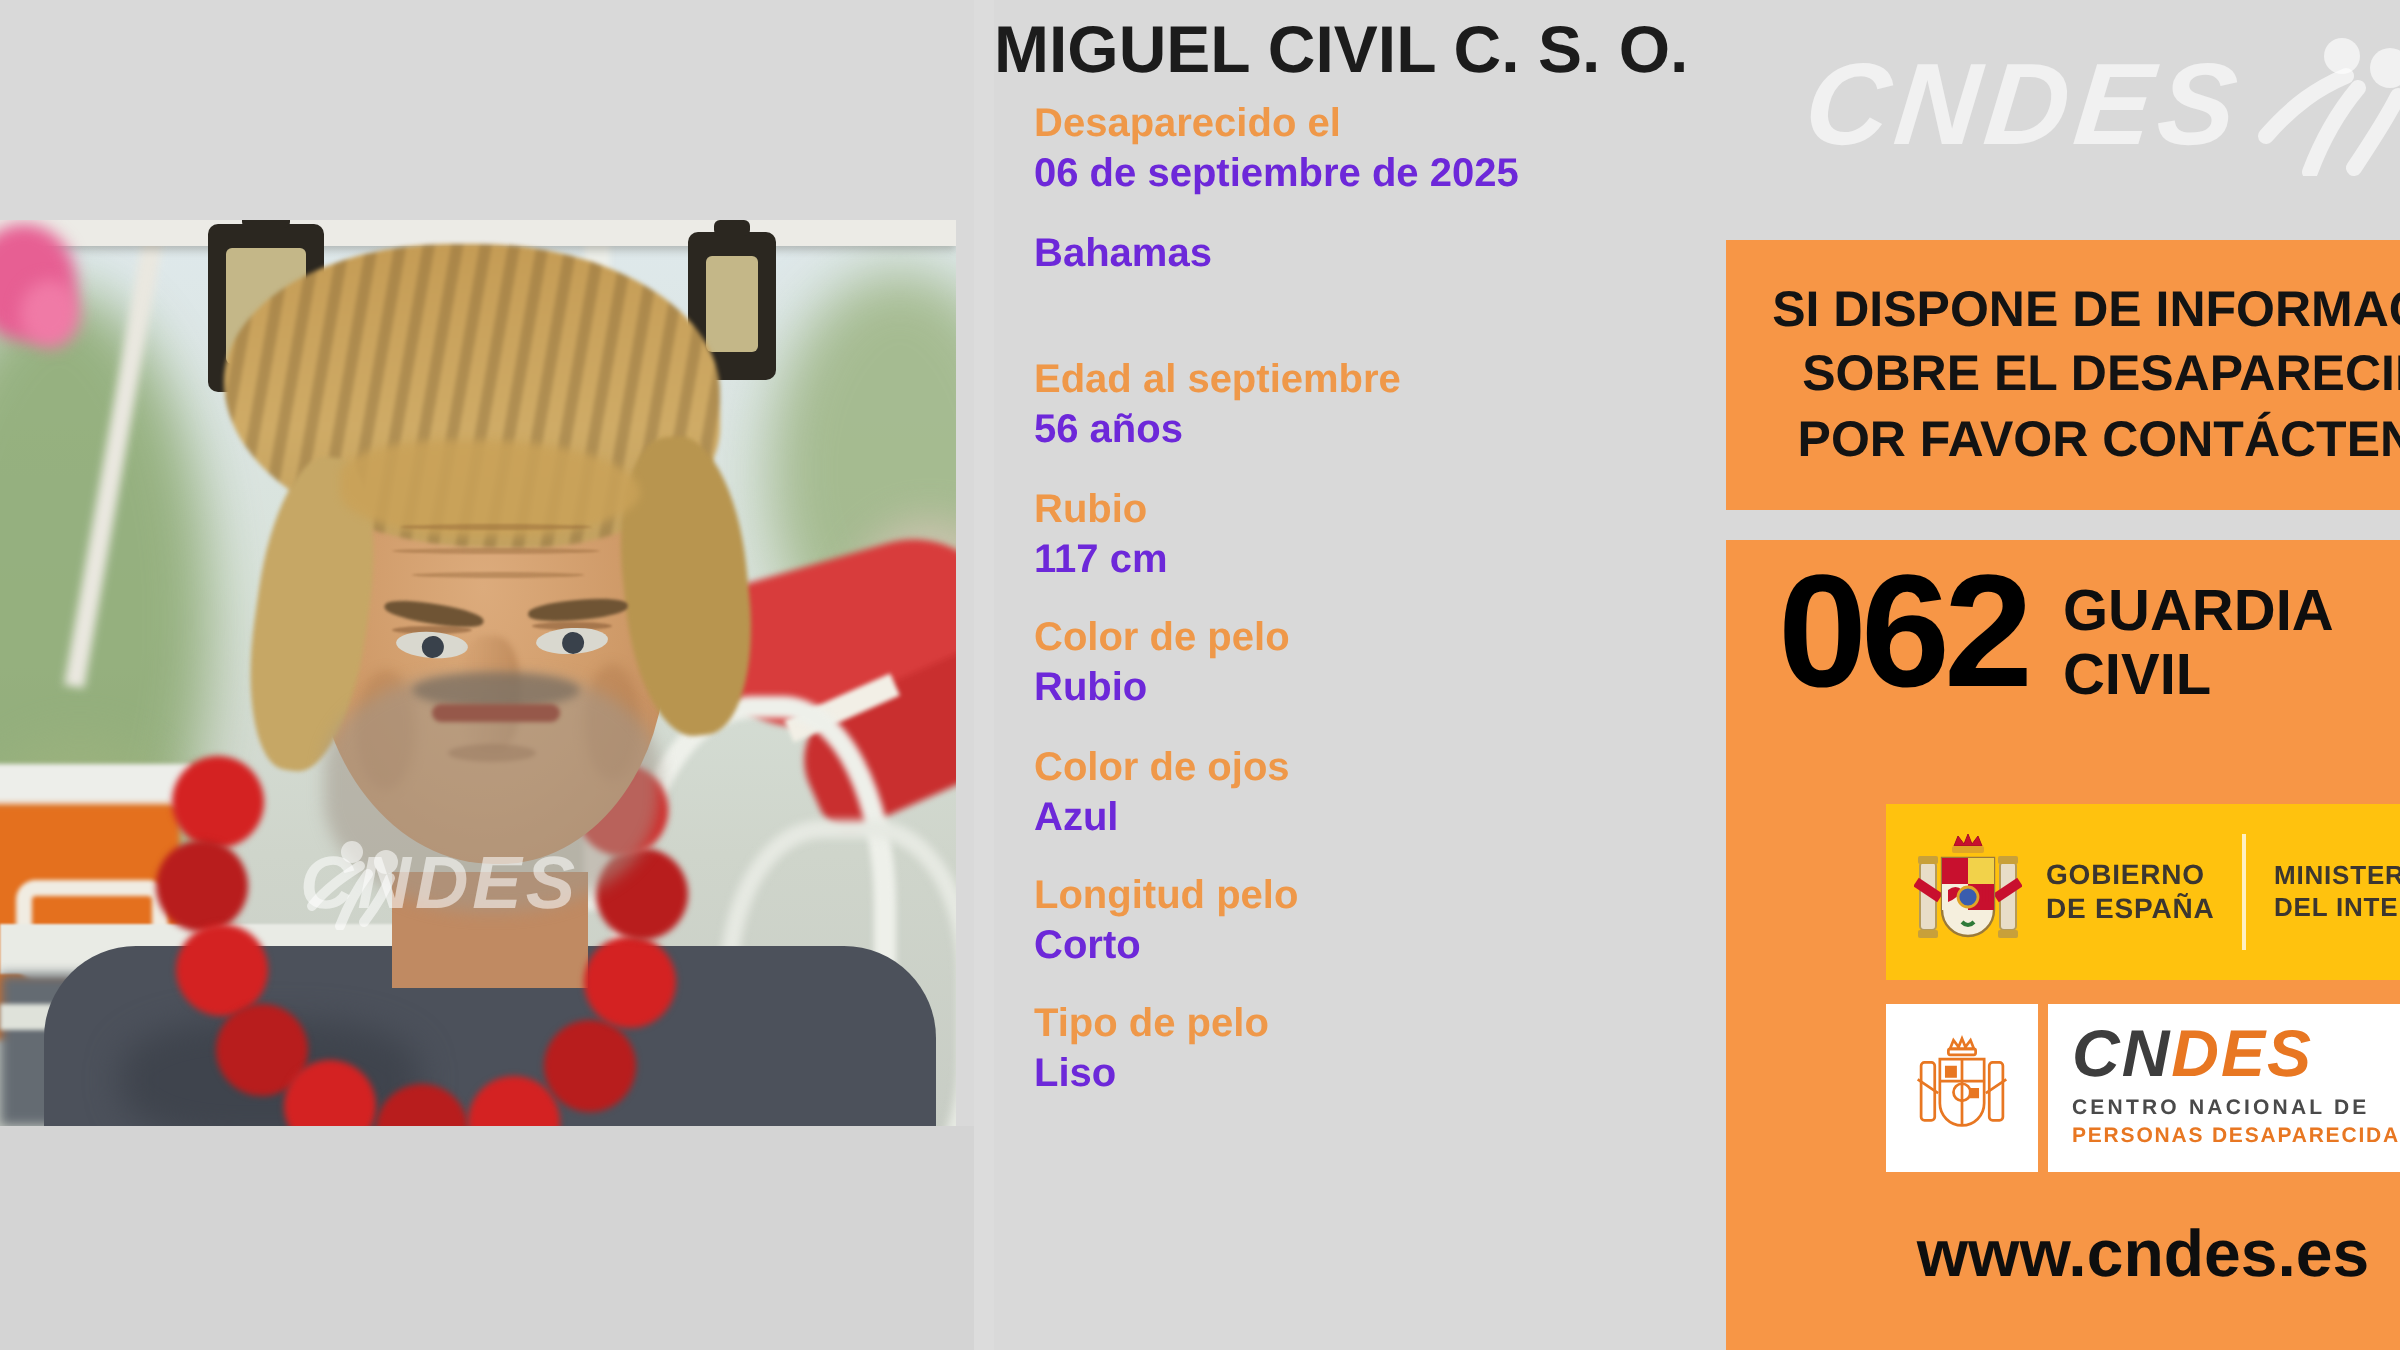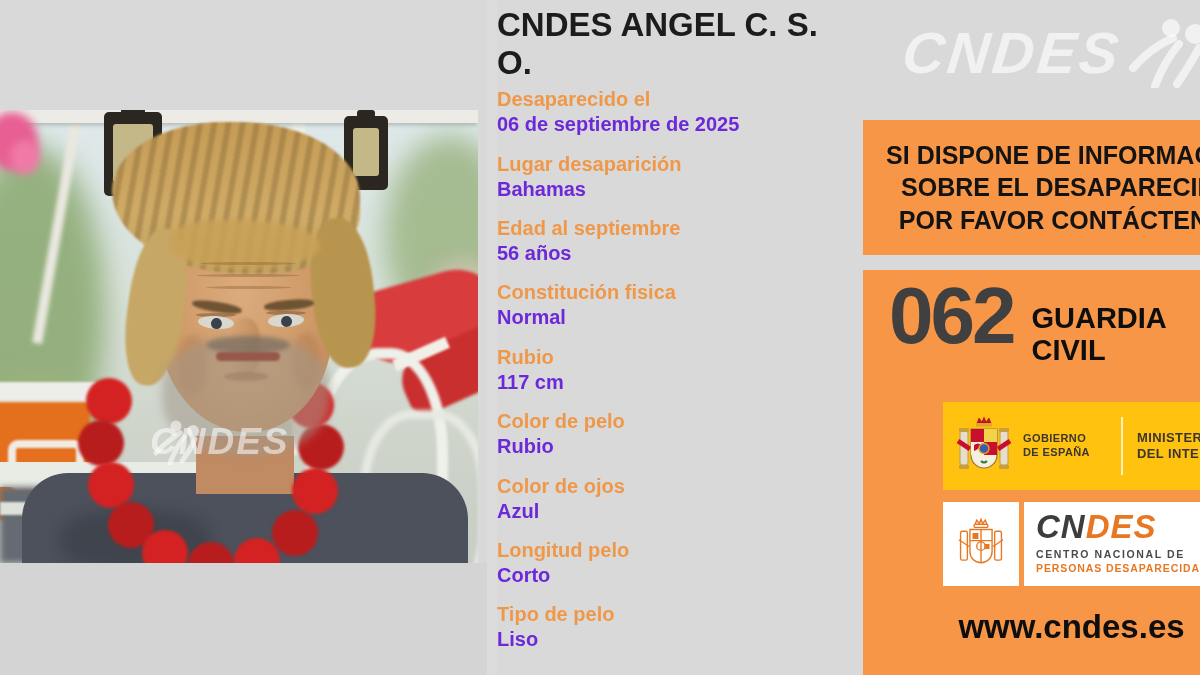--- a/index.html
+++ b/index.html
@@ -78,37 +78,37 @@
   .mustache{left:206px;top:226px;width:84px;height:18px;border-radius:50%;background:rgba(110,100,88,.6);filter:blur(2px);}
   .mouth{left:216px;top:242px;width:64px;height:9px;border-radius:6px;background:#96584a;filter:blur(1px);}
   .photo-wm{left:150px;top:332px;width:240px;display:flex;align-items:center;gap:6px;
         color:rgba(255,255,255,.55);font-weight:bold;font-style:italic;font-size:37px;letter-spacing:2px;}
   
   .under-photo{position:absolute;left:0;top:563px;width:487px;height:112px;background:#d4d4d4;}
   .col-sep{position:absolute;left:487px;top:0;width:10px;height:675px;background:#dcdcdc;}
   
   .details{position:absolute;left:497px;top:6px;width:362px;}
   .name{font-size:33px;line-height:1.14;font-weight:bold;color:#1c1c1c;margin:0 0 6px 0;}
-  .field{height:64.4px;}
+  .field{height:64.4px;margin-left:20px;}
   .field .lbl{font-size:20px;font-weight:bold;color:#ef9849;line-height:24px;}
   .field .val{font-size:20px;font-weight:bold;color:#6d28d9;line-height:26px;}
   
   .corner-wm{position:absolute;left:903px;top:16px;display:flex;align-items:center;
         color:rgba(255,255,255,.62);font-weight:bold;font-style:italic;font-size:58px;letter-spacing:3px;}
   .contact-box{position:absolute;left:863px;top:120px;width:417px;height:135px;background:#f79646;
         display:flex;align-items:center;justify-content:center;text-align:center;
         font-size:25px;font-weight:bold;color:#131313;line-height:1.3;padding:0 8px;box-sizing:border-box;}
   .main-box{position:absolute;left:863px;top:270px;width:417px;height:405px;background:#f79646;}
   .main-box *{box-sizing:border-box;}
   .phone-row{position:absolute;left:26px;top:6px;display:flex;align-items:flex-start;}
-  .phone{font-size:80px;font-weight:800;letter-spacing:-3px;color:#404040;line-height:1;}
-  .agency{font-size:29px;font-weight:bold;color:#0e0e0e;width:150px;line-height:1.12;margin:26px 0 0 18px;}
+  .phone{font-size:80px;font-weight:800;letter-spacing:-3px;color:#000000;line-height:1;}
+  .agency{font-size:29px;font-weight:bold;color:#0e0e0e;width:150px;line-height:1.12;margin:14px 0 0 18px;}
   .gob-box{position:absolute;left:80px;top:132px;width:345px;height:88px;background:#ffc20e;display:flex;align-items:center;}
   .gob-arms{margin-left:14px;flex:0 0 auto;}
-  .gob-txt{font-size:11px;font-weight:bold;color:#3c3630;letter-spacing:.4px;line-height:1.25;margin-left:12px;width:92px;}
+  .gob-txt{font-size:14px;font-weight:bold;color:#3c3630;letter-spacing:.4px;line-height:1.25;margin-left:12px;width:92px;}
   .gob-sep{width:2px;height:58px;background:rgba(255,255,255,.75);margin:0 0 0 6px;flex:0 0 auto;}
   .min-txt{font-size:13px;font-weight:bold;color:#3c3630;letter-spacing:.4px;line-height:1.25;margin-left:14px;}
   .wbox1{position:absolute;left:80px;top:232px;width:76px;height:84px;background:#ffffff;display:flex;align-items:center;justify-content:center;}
   .wbox2{position:absolute;left:161px;top:232px;width:260px;height:84px;background:#ffffff;padding:8px 0 0 12px;}
   .brand{font-style:italic;font-weight:800;font-size:33px;letter-spacing:1px;line-height:1;}
   .brand .cn{color:#3d3d3d;}
   .brand .des{color:#e87722;}
   .sub1{font-size:10.5px;font-weight:bold;color:#4a4a4a;letter-spacing:1.6px;margin-top:5px;}
   .sub2{font-size:10.5px;font-weight:bold;color:#e87722;letter-spacing:.9px;margin-top:2px;}
   .website{position:absolute;left:0;top:338px;width:417px;text-align:center;font-size:33px;font-weight:bold;color:#0e0e0e;}
@@ -194,37 +194,32 @@
         <circle cx="43" cy="12" r="6" fill="rgba(255,255,255,.55)"></circle>
         <path d="M32 42 C38 34 42 28 45 20" stroke="rgba(255,255,255,.55)" stroke-width="5" fill="none" stroke-linecap="round"></path>
       </svg>
     </div>
   </div>
 
   <div class="under-photo"></div>
   <div class="col-sep"></div>
 
   <div class="details">
-    <h1 class="name">CNDES ANGEL C. S. O.</h1>
+    <h1 class="name">MIGUEL CIVIL C. S. O.</h1>
     <div class="fields">
       <div class="field">
         <div class="lbl">Desaparecido el</div>
         <div class="val">06 de septiembre de 2025</div>
       </div>
       <div class="field">
-        <div class="lbl">Lugar desaparición</div>
         <div class="val">Bahamas</div>
       </div>
       <div class="field">
         <div class="lbl">Edad al septiembre</div>
         <div class="val">56 años</div>
-      </div>
-      <div class="field">
-        <div class="lbl">Constitución fisica</div>
-        <div class="val">Normal</div>
       </div>
       <div class="field">
         <div class="lbl">Rubio</div>
         <div class="val">117 cm</div>
       </div>
       <div class="field">
         <div class="lbl">Color de pelo</div>
         <div class="val">Rubio</div>
       </div>
       <div class="field">

